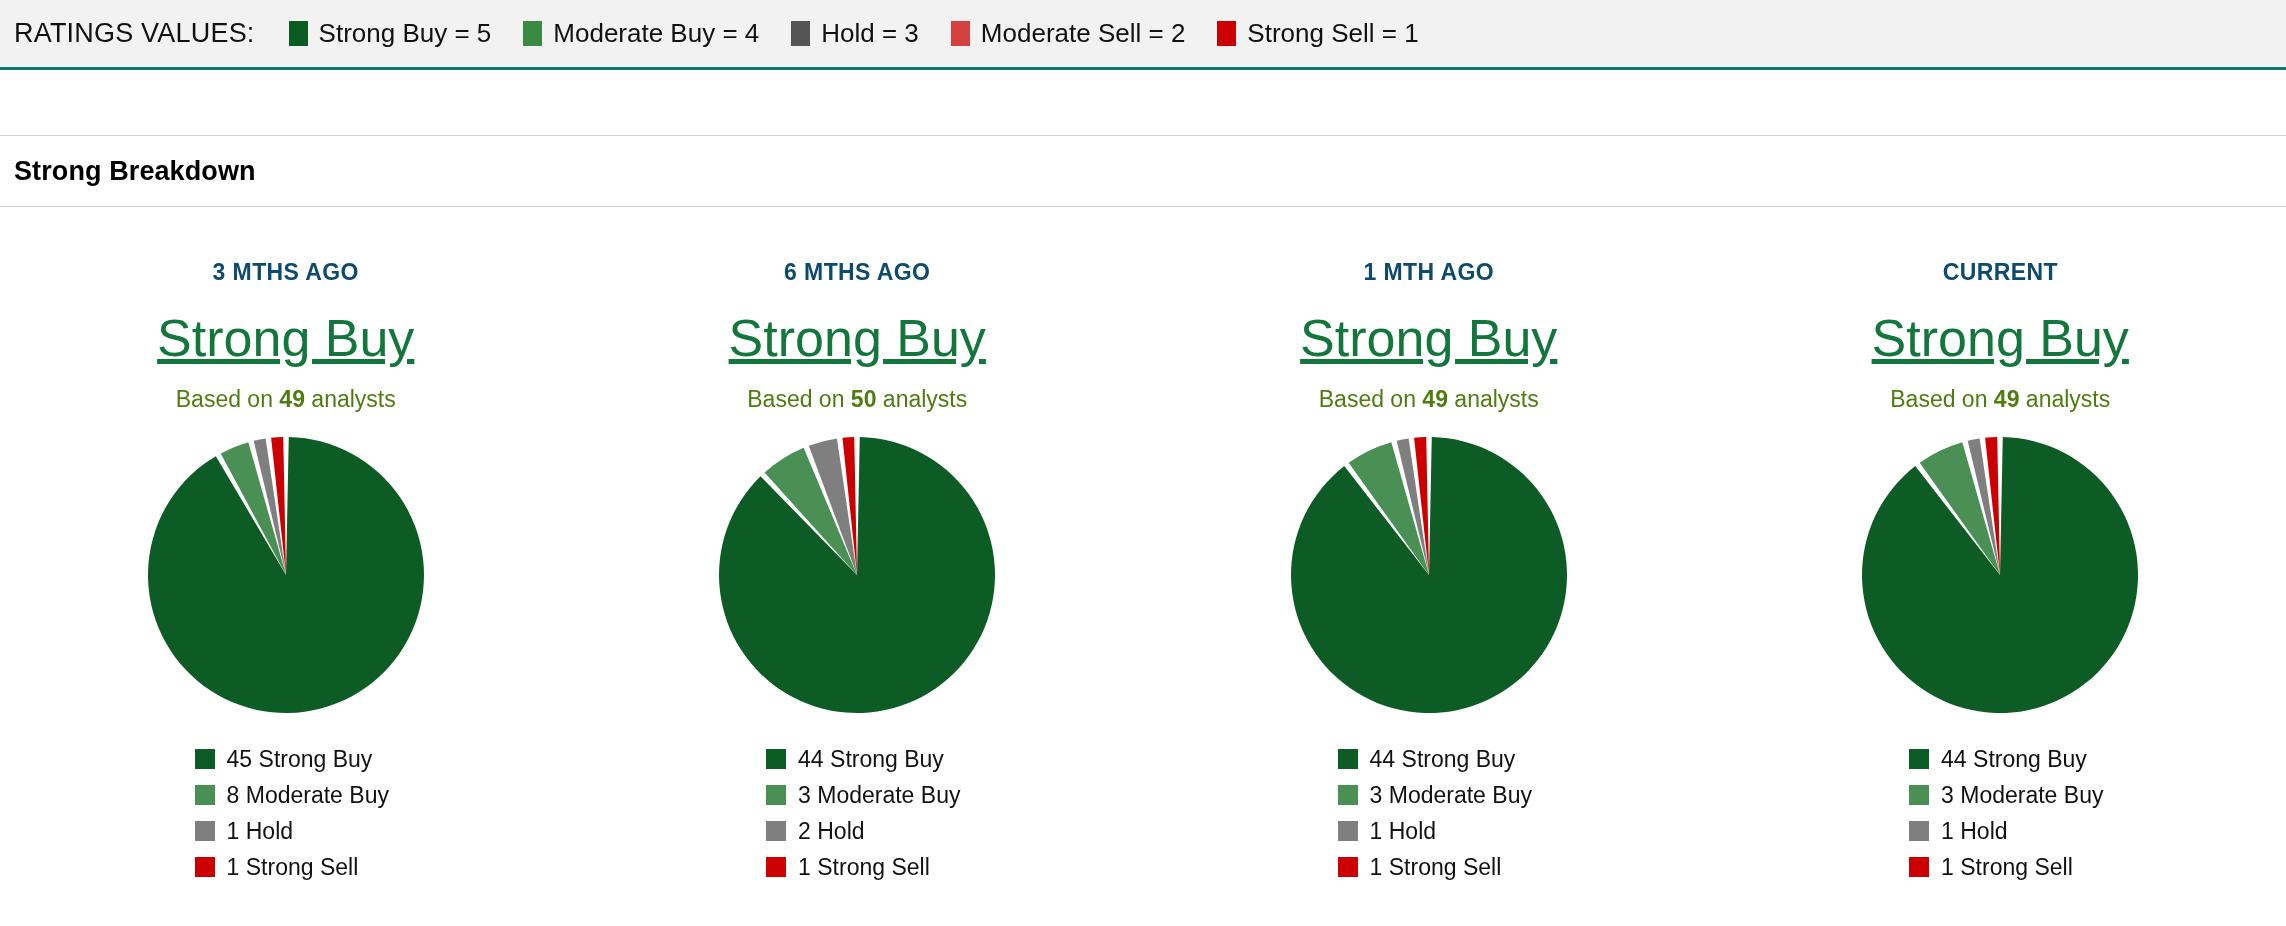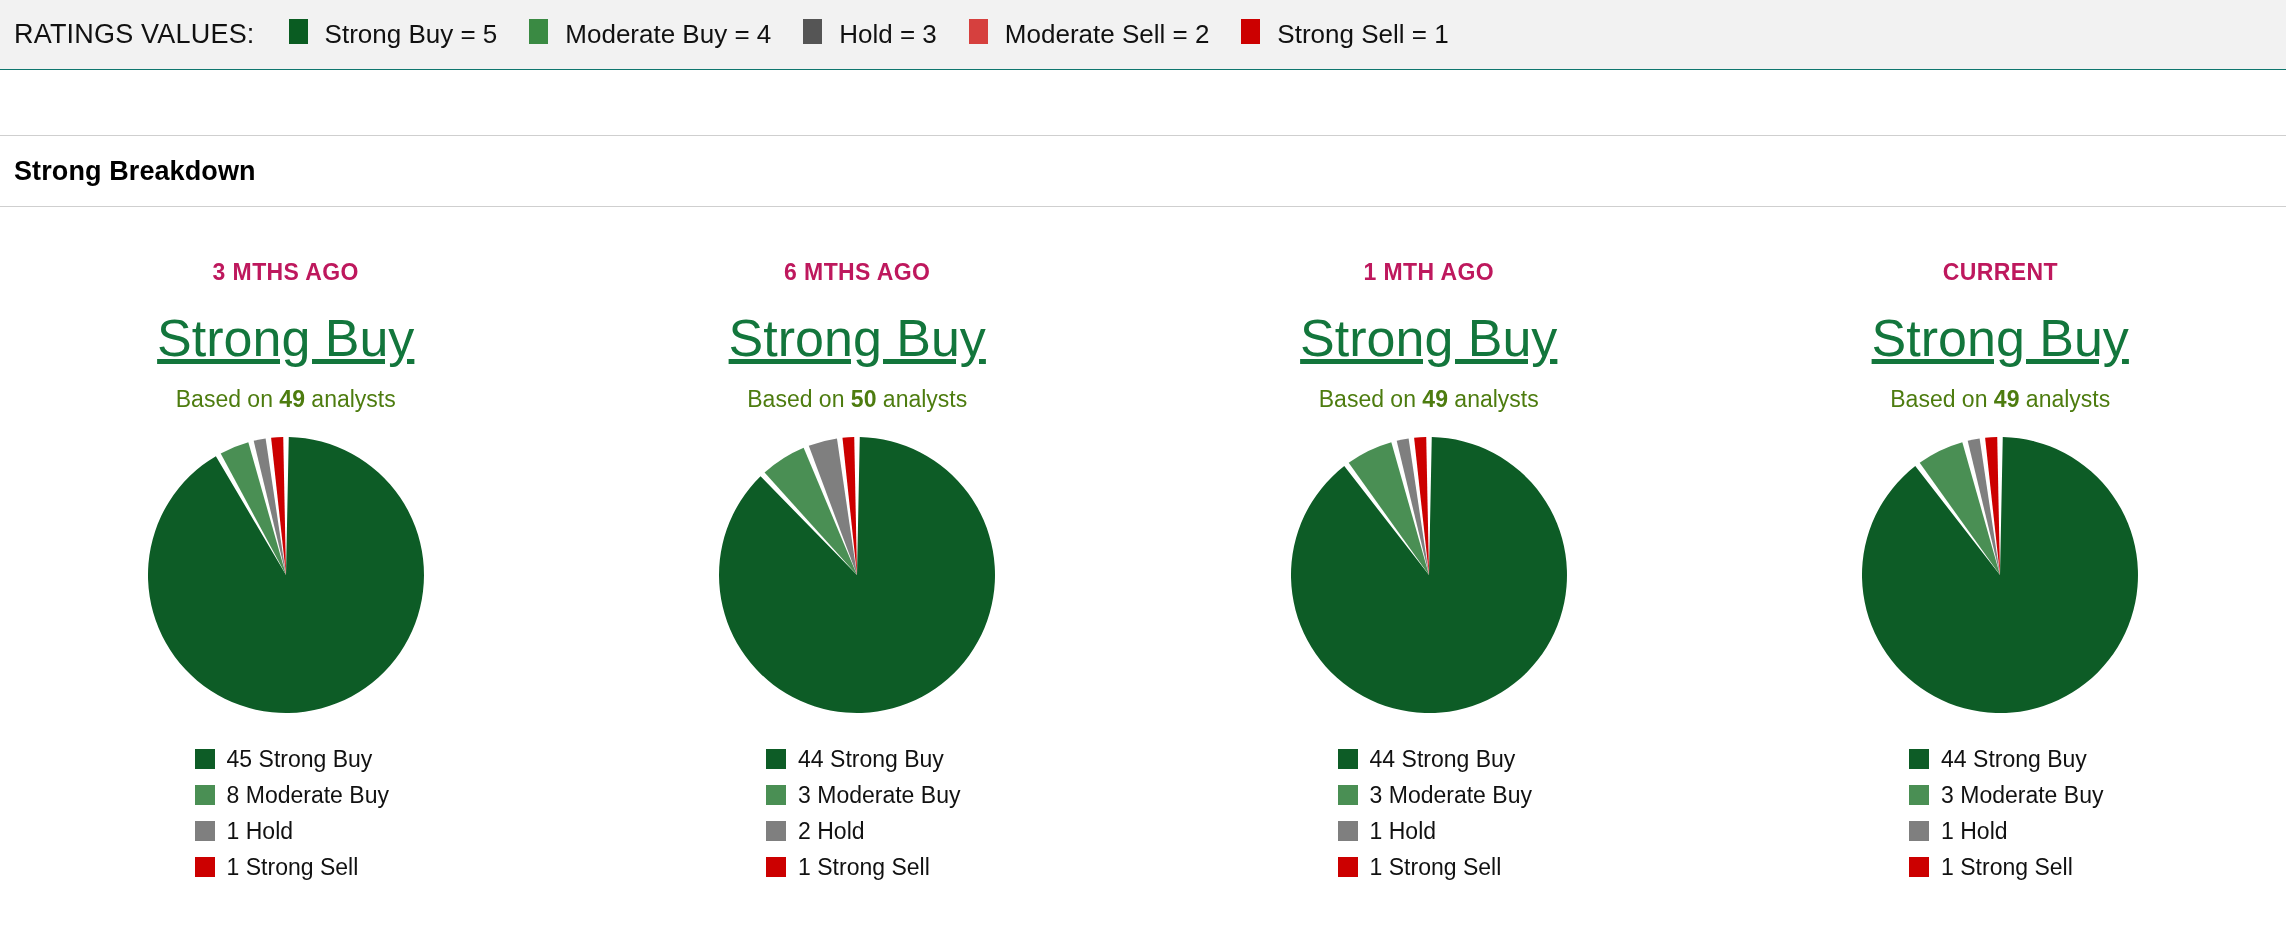--- a/index.html
+++ b/index.html
@@ -10,39 +10,39 @@
     font-family: "Liberation Sans", sans-serif;
     color: #111111;
     overflow: hidden;
   }
 
   
   .ratings-values-bar {
     width: 100%;
     height: 70px;
     background: #f2f2f2;
-    border-bottom: 1px solid #0f766e;
+    border-bottom: 3px solid #0f766e;
     display: flex;
     align-items: center;
     padding: 16px 14px;
   }
   .rv-title {
     font-size: 27px;
     font-weight: 400;
     color: #111111;
     letter-spacing: .2px;
     margin-right: 34px;
     white-space: nowrap;
   }
   .rv-items { display: flex; align-items: center; }
   .rv-item {
     display: flex;
+    align-items: center;
     margin-right: 32px;
     white-space: nowrap;
-    gap: 6px;
   }
   .rv-swatch {
     width: 19px; height: 25px;
     margin-right: 11px;
     flex: 0 0 auto;
   }
   .rv-label { font-size: 26px; color: #111111; }
 
   
   .gap-band {
@@ -78,21 +78,21 @@
   }
   .col {
     flex: 1 1 0;
     display: flex;
     flex-direction: column;
     align-items: center;
   }
   .col-header {
     font-size: 23px;
     font-weight: bold;
-    color: #be185d;
+    color: #0c4a6e;
     letter-spacing: .4px;
     margin-bottom: 26px;
     text-align: center;
   }
   .col-rating {
     font-size: 52px;
     font-weight: 400;
     color: #13763c;
     line-height: 1;
     margin-bottom: 22px;

